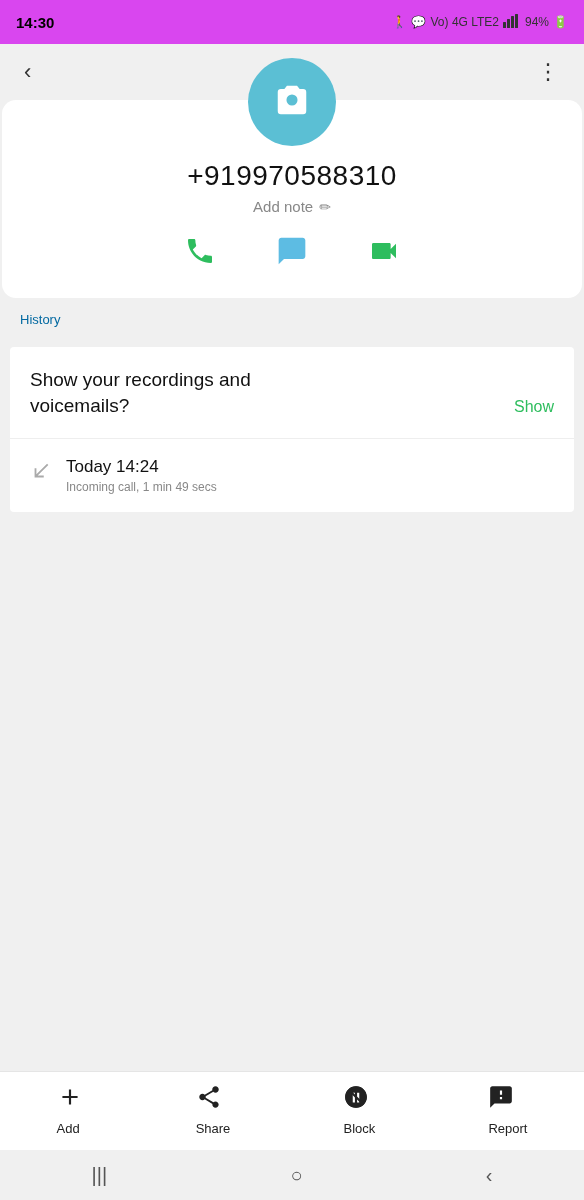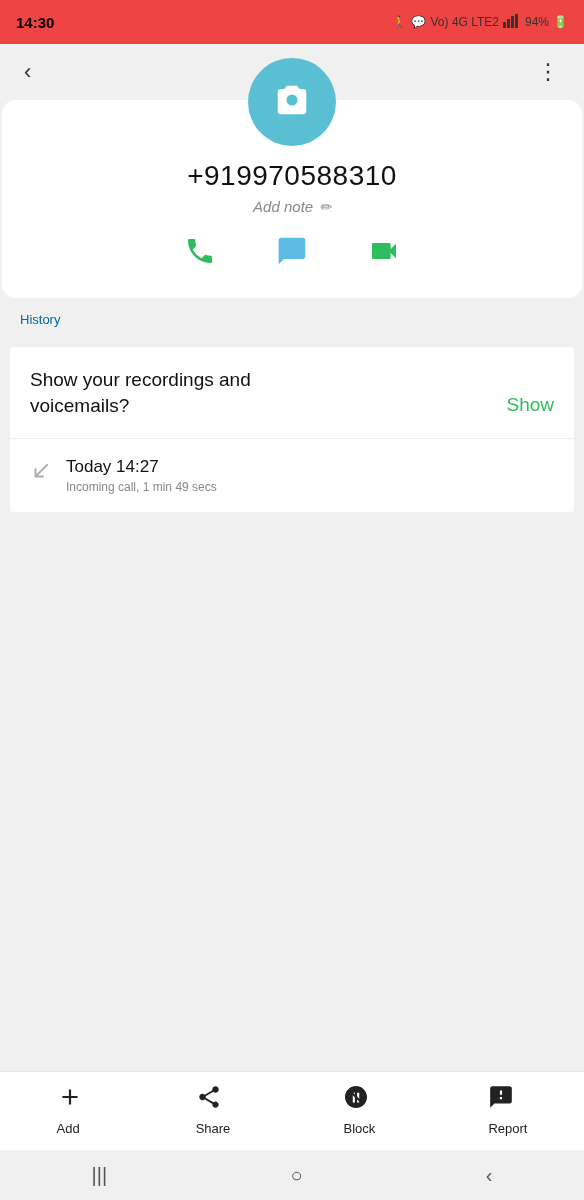--- a/index.html
+++ b/index.html
@@ -10,21 +10,21 @@
       background: #f0f0f0;
       font-family: 'Segoe UI', sans-serif;
       overflow: hidden;
       position: relative;
     }
 
     
     .status-bar {
       width: 100%;
       height: 44px;
-      background: #ef4444;
+      background: #d946ef;
       display: flex;
       align-items: center;
       justify-content: space-between;
       padding: 0 16px;
     }
     .status-time {
       font-size: 15px;
       font-weight: 600;
       color: #000;
     }
@@ -100,21 +100,20 @@
       margin-top: 14px;
       letter-spacing: 0.5px;
     }
     .add-note {
       font-size: 15px;
       color: #888;
       margin-top: 6px;
       display: flex;
       align-items: center;
       gap: 6px;
-      font-style: italic;
     }
     .pencil-icon {
       font-size: 14px;
     }
 
     .action-row {
       display: flex;
       align-items: center;
       justify-content: center;
       gap: 60px;
@@ -157,21 +156,21 @@
       justify-content: space-between;
     }
     .recordings-text {
       font-size: 19px;
       color: #111;
       font-weight: 400;
       line-height: 1.35;
       max-width: 320px;
     }
     .show-btn {
-      font-size: 19px;
+      font-size: 16px;
       font-weight: 500;
       color: #2ebd5e;
       background: none;
       border: none;
       cursor: pointer;
       align-self: flex-end;
       padding-bottom: 2px;
     }
 
     .call-history-row {
@@ -334,21 +333,21 @@
     <button class="show-btn">Show</button>
   </div>
 
   <div class="call-history-row">
     <span class="call-arrow-icon">
       <svg viewBox="0 0 24 24">
         <path d="M20 5.41L18.59 4 7 15.59V9H5v10h10v-2H8.41L20 5.41z" fill="#aaa"></path>
       </svg>
     </span>
     <div>
-      <div class="call-detail-time">Today 14:27</div>
+      <div class="call-detail-time">Today 14:24</div>
       <div class="call-detail-desc">Incoming call, 1 min 49 secs</div>
     </div>
   </div>
 </div>
 
 <div class="bottom-bar">
   <button class="bottom-action">
     <span class="bottom-action-icon">
       <svg width="26" height="26" viewBox="0 0 24 24" fill="#222">
         <path d="M19 13h-6v6h-2v-6H5v-2h6V5h2v6h6v2z"></path>

